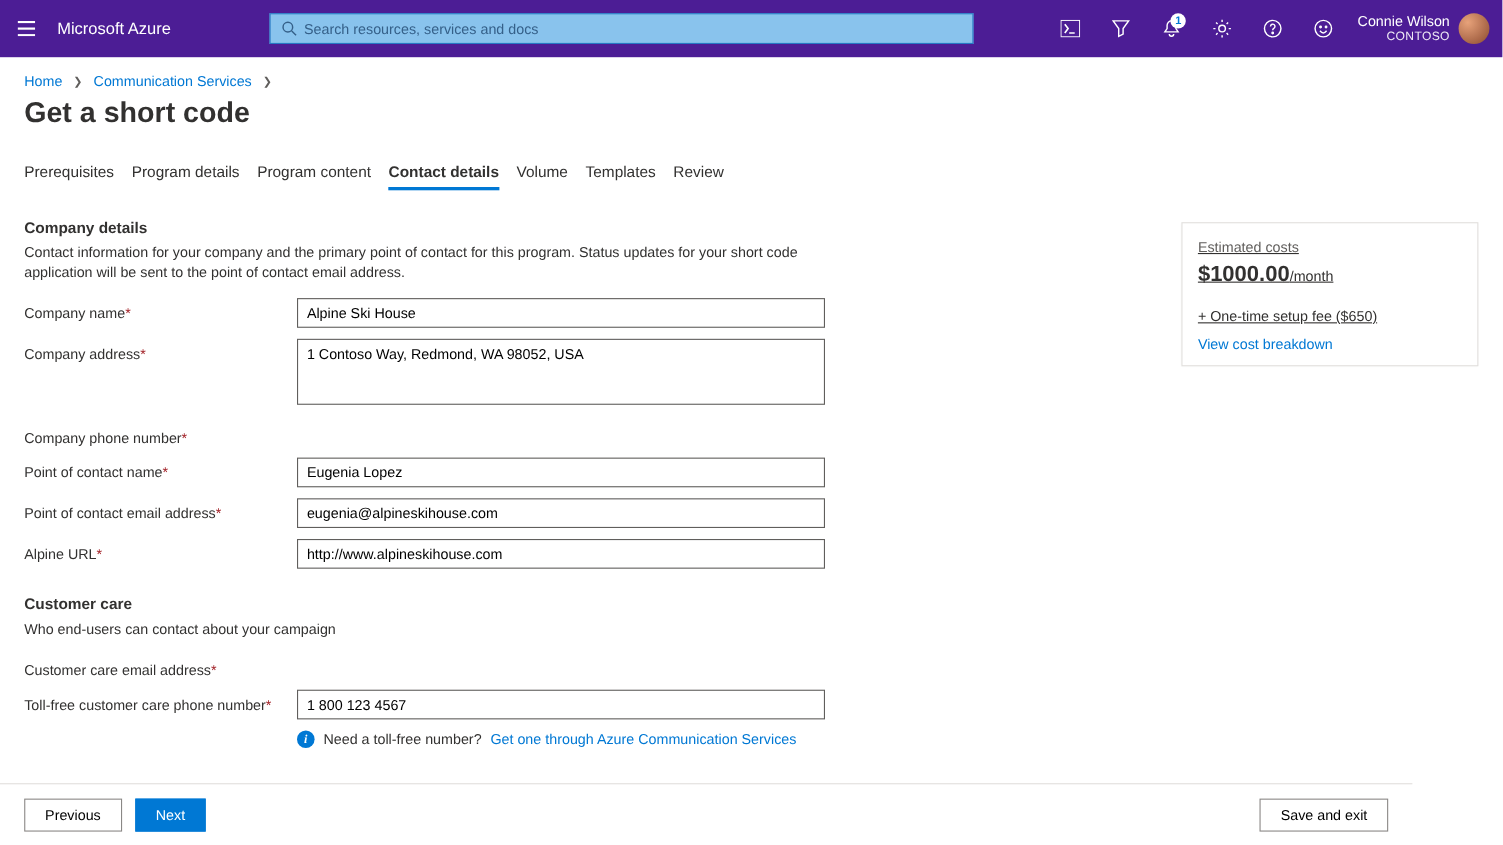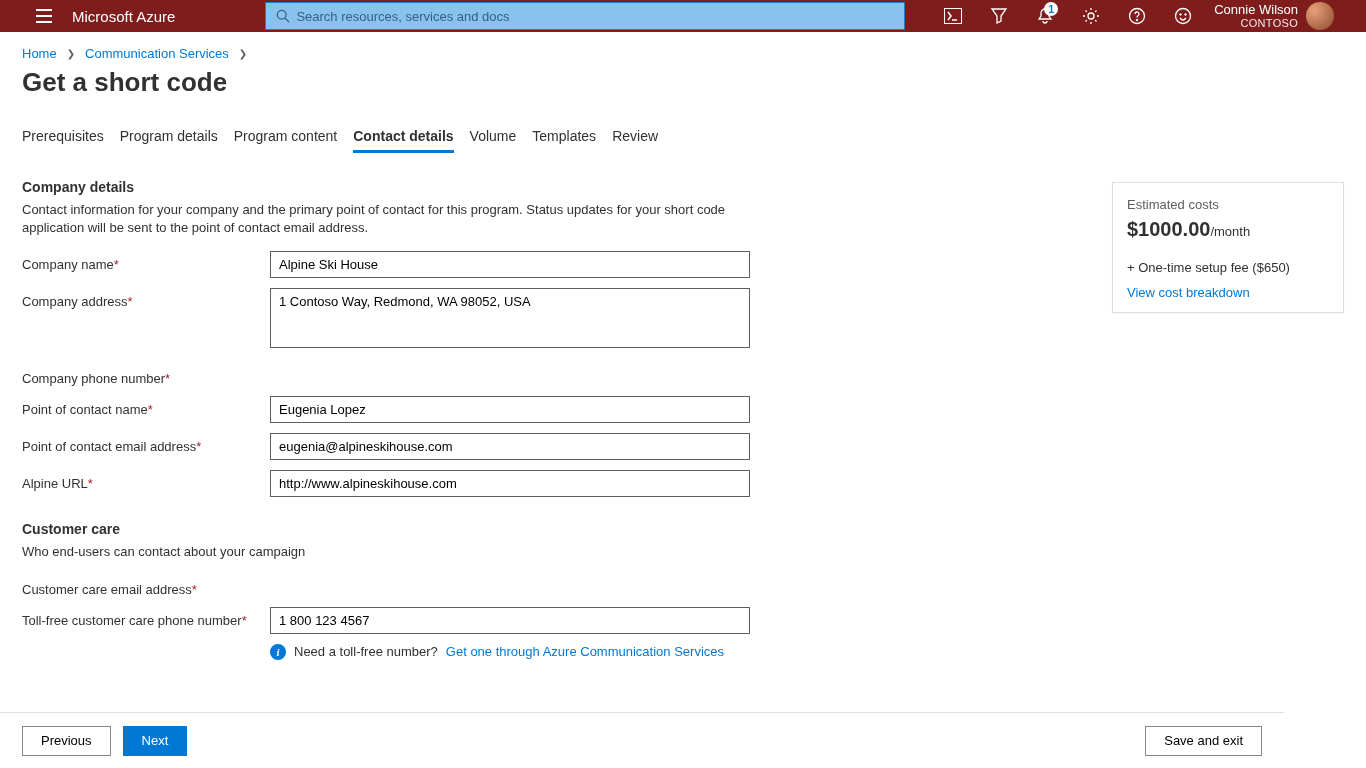--- a/index.html
+++ b/index.html
@@ -1,20 +1,20 @@
 <!DOCTYPE html>
 <html><head>
 <meta charset="utf-8">
 <style>
   * { box-sizing: border-box; margin: 0; padding: 0; }
   html, body { width: 1366px; height: 768px; font-family: "Segoe UI", Arial, sans-serif; font-size: 13px; color: #323130; overflow: hidden; background:#fff; }
   a { color: #0078d4; text-decoration: none; }
 
   
-  .topbar { background: #7f1d1d; height: 32px; display: flex; align-items: center; color: #fff; padding: 0 24px; }
+  .topbar { background: #4c1d95; height: 52px; display: flex; align-items: center; color: #fff; padding: 0 4px; }
   .hamburger { width: 40px; height: 40px; display:flex; align-items:center; justify-content:center; cursor:pointer;}
   .hamburger svg { fill: #fff; }
   .brand { font-size: 15px; margin-left: 8px; margin-right: 90px; white-space: nowrap; }
   .search-bar { flex: 0 0 640px; height: 28px; background: #89c3ed; border: 1px solid #2679c4; border-radius: 0; display:flex; align-items:center; padding: 0 4px; color:#2b5b82; }
   .search-bar svg { fill: #4c7ba7; width:14px; height:14px; margin: 0 6px;}
   .search-bar input { flex:1; background: transparent; border:none; outline:none; font-size:13px; color:#2d5576; }
   .search-bar input::placeholder { color:#356089; }
   .top-spacer { flex: 1; }
   .top-icons { display:flex; align-items:center;}
   .top-icon { width: 46px; height: 40px; display:flex; align-items:center; justify-content:center; cursor:pointer; position:relative;}
@@ -51,21 +51,21 @@
   .field-input { flex: 0 0 480px; }
   .field-input input, .field-input textarea {
     width: 100%; border: 1px solid #605e5c; padding: 5px 8px; font-size:13px; font-family:inherit; outline:none;
   }
   .field-input textarea { height: 60px; resize:none;}
 
   .info-row { display:flex; align-items:center; gap:8px; margin-left:248px; margin-top:2px; font-size:13px;}
   .info-circle { width:16px; height:16px; border-radius:50%; background:#0078d4; color:#fff; display:flex; align-items:center; justify-content:center; font-family:Georgia,serif; font-style:italic; font-size:11px; font-weight:bold;}
 
   
-  .cost-box { position:absolute; right:22px; top: 150px; width: 232px; border: 1px solid #e1dfdd; background:#fff; padding: 14px 14px 12px 14px; box-shadow: 0 1px 2px rgba(0,0,0,0.04);}
+  .cost-box { position:absolute; right:22px; top: 150px; width: 270px; border: 1px solid #e1dfdd; background:#fff; padding: 14px 14px 12px 14px; box-shadow: 0 1px 2px rgba(0,0,0,0.04); text-decoration: underline;}
   .cost-heading { font-size:13px; color:#605e5c; margin-bottom:6px;}
   .cost-amount { font-size:20px; font-weight:600; display:inline;margin-top:24px; }
   .cost-unit { font-size:13px; font-weight:400; color:#323130; }
   .cost-setup { font-size:13px; margin-top:19px; color:#323130;}
   .cost-link { display:inline-block; margin-top:10px; font-size:13px; color:#0078d4; cursor:pointer;}
 
   
   .footer { position:absolute; left:0; bottom:0; width:1284px; height:56px; border-top:1px solid #e1dfdd; background:#fff; display:flex; align-items:center; padding: 0 22px; justify-content:space-between;}
   .footer-left { display:flex; gap:12px; }
   .btn { height:30px; padding: 0 18px; font-size:13px; border:1px solid #8a8886; background:#fff; cursor:pointer; display:flex; align-items:center;}

